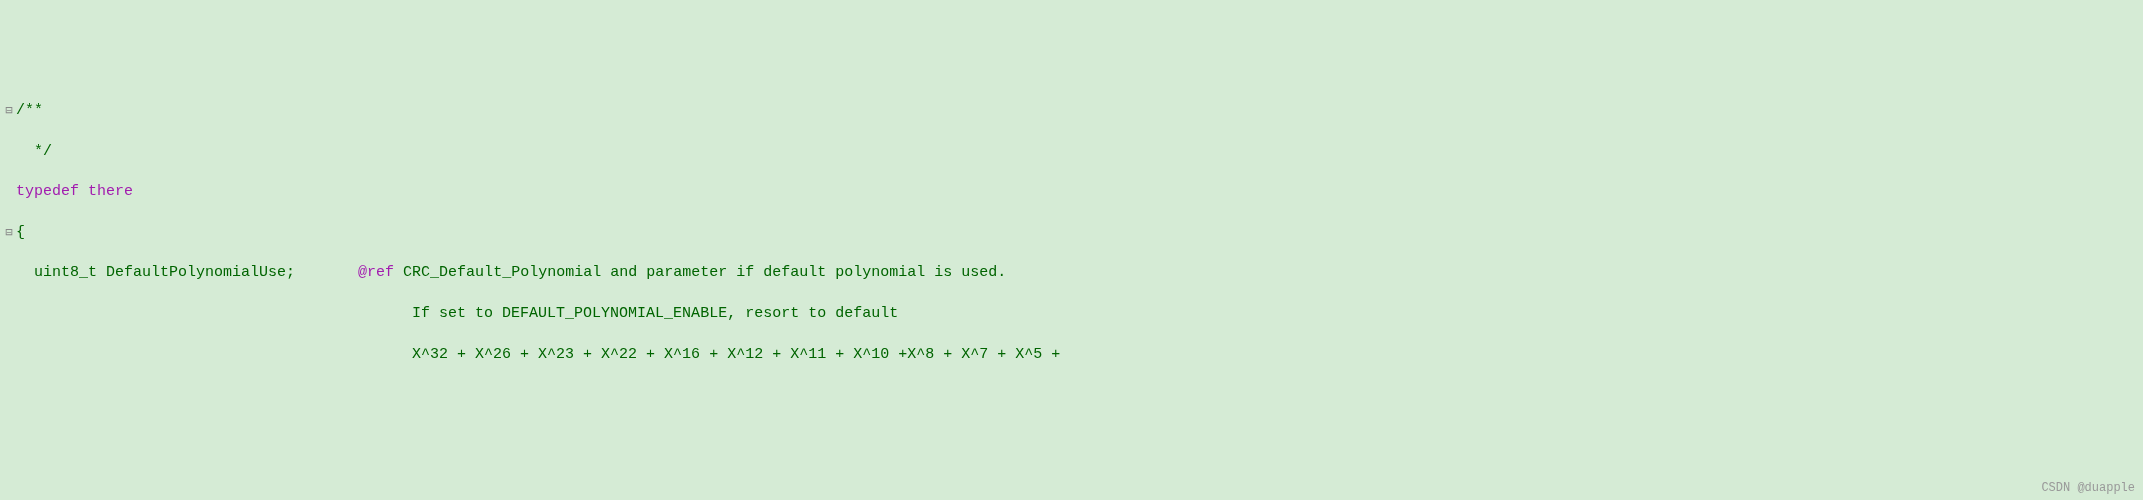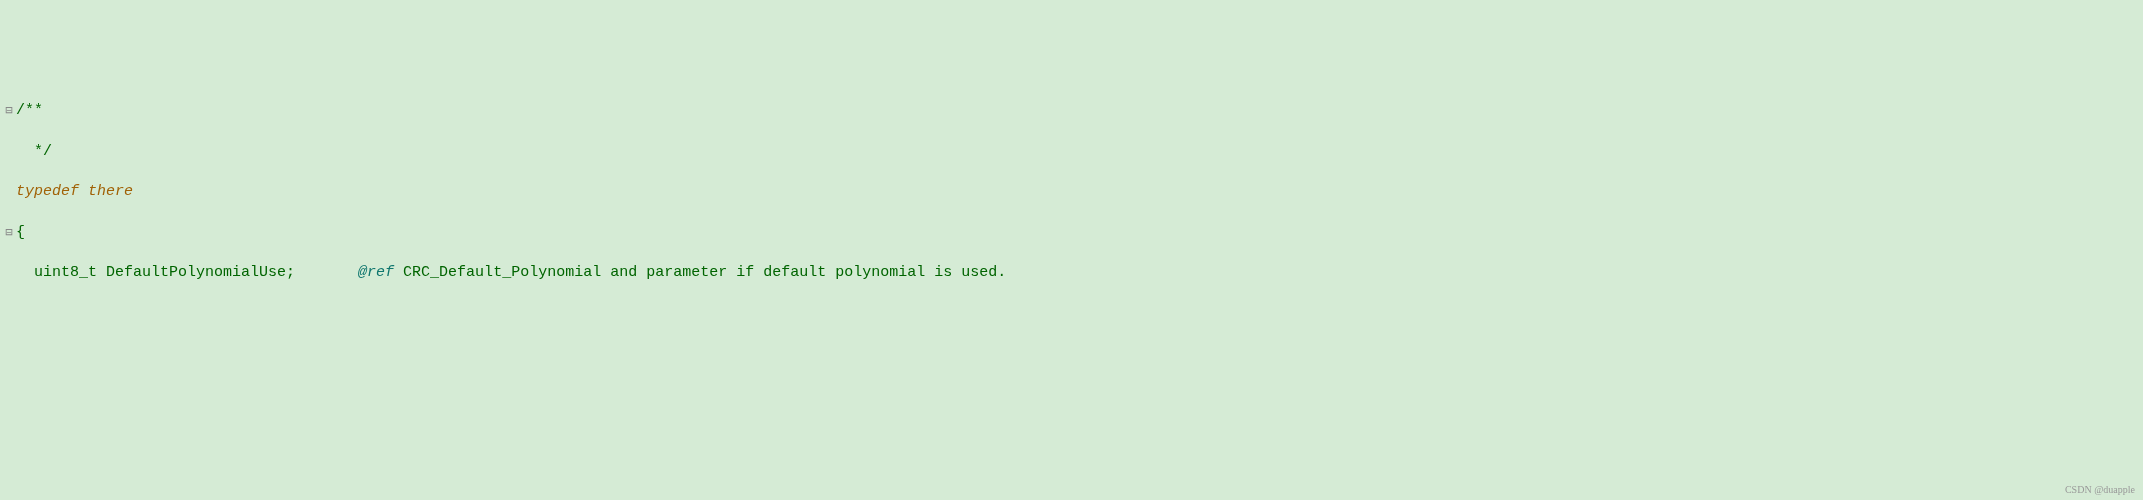--- a/index.html
+++ b/index.html
@@ -29,55 +29,54 @@
     }
     .fold-marker {
       width: 14px;
       display: inline-block;
       color: #888;
       text-align: center;
       font-size: 12px;
       user-select: none;
     }
     .keyword {
-      color: #a16207;
-      font-style: italic;
+      color: #a21caf;
     }
     .ref {
-      color: #0f766e;
-      font-style: italic;
+      color: #a21caf;
     }
     .comment {
       color: #006400;
     }
     .normal {
       color: #006400;
     }
     .watermark {
       position: absolute;
       right: 8px;
       bottom: 4px;
-      font-size: 10px;
+      font-size: 12px;
       color: #999;
-      font-family: Liberation Serif, serif;
+      font-family: Liberation Mono, monospace;
       white-space: normal;
     }
   </style>
 </head>
 <body>
 
 
 
 <div class="code-area">
 <div class="line"><span class="fold-marker">⊟</span><span class="comment">/**</span></div>
 <div class="line"><span class="fold-marker"> </span><span class="comment">  */</span></div>
 <div class="line"><span class="fold-marker"> </span><span class="keyword">typedef</span><span> </span><span class="keyword">there</span></div>
 <div class="line"><span class="fold-marker">⊟</span><span class="normal">{</span></div>
 <div class="line"><span class="fold-marker"> </span><span>  </span><span class="normal">uint8_t</span><span> </span><span class="normal">DefaultPolynomialUse;</span><span>       </span><span class="ref">@ref</span><span class="comment"> CRC_Default_Polynomial and parameter if default polynomial is used.</span></div>
-<div class="line"><span class="fold-marker"> </span><span>                                            </span></div>
+<div class="line"><span class="fold-marker"> </span><span>                                            </span><span class="comment">If set to DEFAULT_POLYNOMIAL_ENABLE, resort to default</span></div>
+<div class="line"><span class="fold-marker"> </span><span>                                            </span><span class="comment">X^32 + X^26 + X^23 + X^22 + X^16 + X^12 + X^11 + X^10 +X^8 + X^7 + X^5 +</span></div>
 
 
 
 
 
 
 
 </div>
 
 <div class="watermark">CSDN @duapple</div>

